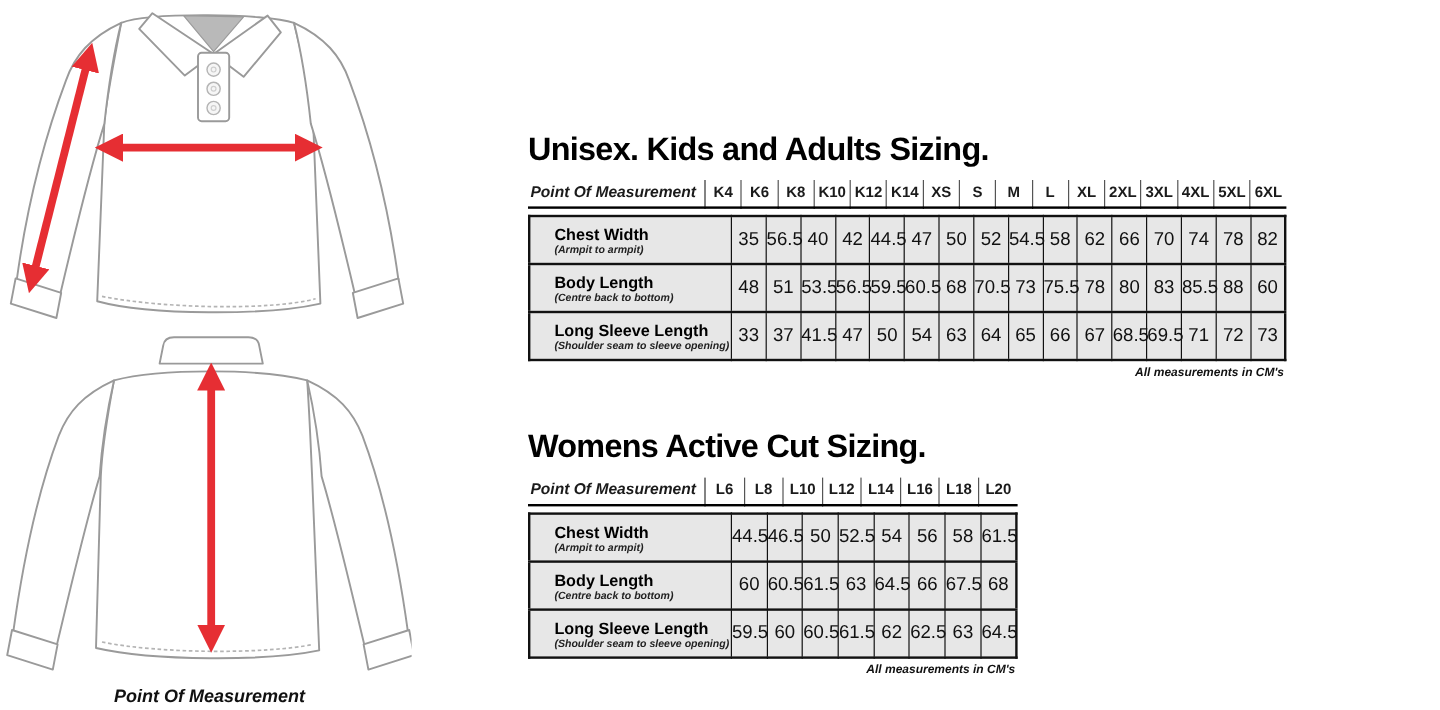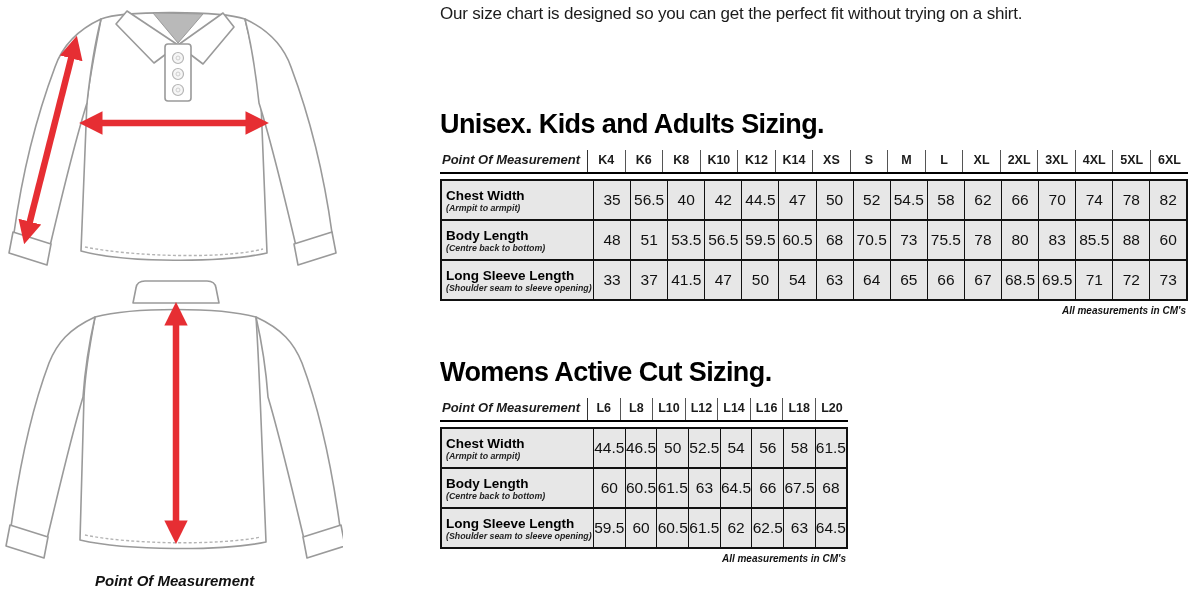--- a/index.html
+++ b/index.html
@@ -17,37 +17,37 @@
   .btn-in{fill:none;stroke:#cfcfcf;stroke-width:1;}
   .arrow-line{fill:none;stroke-width:6.5;stroke:#e62e33;}
   .arrowhead{fill:#e62e33;}
   .pom-caption{position:absolute;left:95px;top:572px;font-size:15px;font-weight:bold;
                font-style:italic;color:#111;}
 
   
   .intro{position:absolute;left:440px;top:3px;width:740px;font-size:17px;
          line-height:22.5px;letter-spacing:-0.2px;color:#1b1b1b;}
   .section{position:absolute;left:440px;}
-  #section-unisex{top:108px;width:748px;}
+  #section-unisex{top:108px;width:632px;}
   #section-womens{top:356px;width:408px;}
   .section-title{font-size:27px;font-weight:800;letter-spacing:-0.6px;line-height:32px;
                  color:#000;margin:0;}
 
   .size-table-wrap{margin-top:10px;}
   table.hdr,table.bdy{border-collapse:collapse;table-layout:fixed;width:100%;}
   table.hdr th{font-size:12.5px;font-weight:bold;text-align:center;padding:2px 0 5px 0;
                border-left:1px solid #555;white-space:nowrap;}
   table.hdr th.corner{border-left:none;text-align:left;font-style:italic;font-size:13px;
                       width:145px;padding-left:2px;border-right:1.5px solid #333;}
   table.hdr{border-bottom:2.5px solid #000;}
   table.bdy{margin-top:5px;border:2.5px solid #111;}
   table.bdy tr{height:40px;}
   table.bdy tr + tr{border-top:2.2px solid #111;}
   table.bdy th,table.bdy td{border:1px solid #111;background:#e7e7e7;}
-  table.bdy th{width:145px;text-align:left;padding:3px 2px 3px 4px;vertical-align:middle;}
+  table.bdy th{width:145px;text-align:left;padding:3px 2px 3px 20px;vertical-align:middle;}
   table.bdy td{text-align:center;font-size:15.5px;font-weight:400;color:#111;
                vertical-align:middle;padding:0;}
   .rl{font-size:13.5px;font-weight:bold;line-height:15px;color:#000;white-space:nowrap;}
   .rs{font-size:8.8px;font-style:italic;line-height:10px;color:#222;white-space:nowrap;}
   .note{margin-top:4px;text-align:right;font-size:10px;font-weight:bold;
         font-style:italic;color:#111;padding-right:2px;}
 </style>
 </head>
 <body>
 
@@ -104,21 +104,20 @@
     <path class="stitch" d="M82,258 C130,268 220,268 258,260"></path>
 
     <path class="outline" d="M142,4 L204,4 Q212,4 213,11 L216,26 L130,26 L133,11 Q134,4 142,4 Z"></path>
 
     <line class="arrow-line" x1="173" y1="45" x2="173" y2="247" marker-start="url(#ah2)" marker-end="url(#ah2)" stroke="#e62e33"></line>
   </svg>
 
   <div class="pom-caption">Point Of Measurement</div>
 
   <div class="intro">
-    <div>Our size chart is designed so you can get the perfect fit without trying on a shirt.</div>
   </div>
 
   <div class="section" id="section-unisex">
     <h2 class="section-title">Unisex. Kids and Adults Sizing.</h2>
     <div class="size-table-wrap">
         <table class="hdr">
           <thead>
             <tr>
               <th class="corner">Point Of Measurement</th>
               <th>K4</th>

